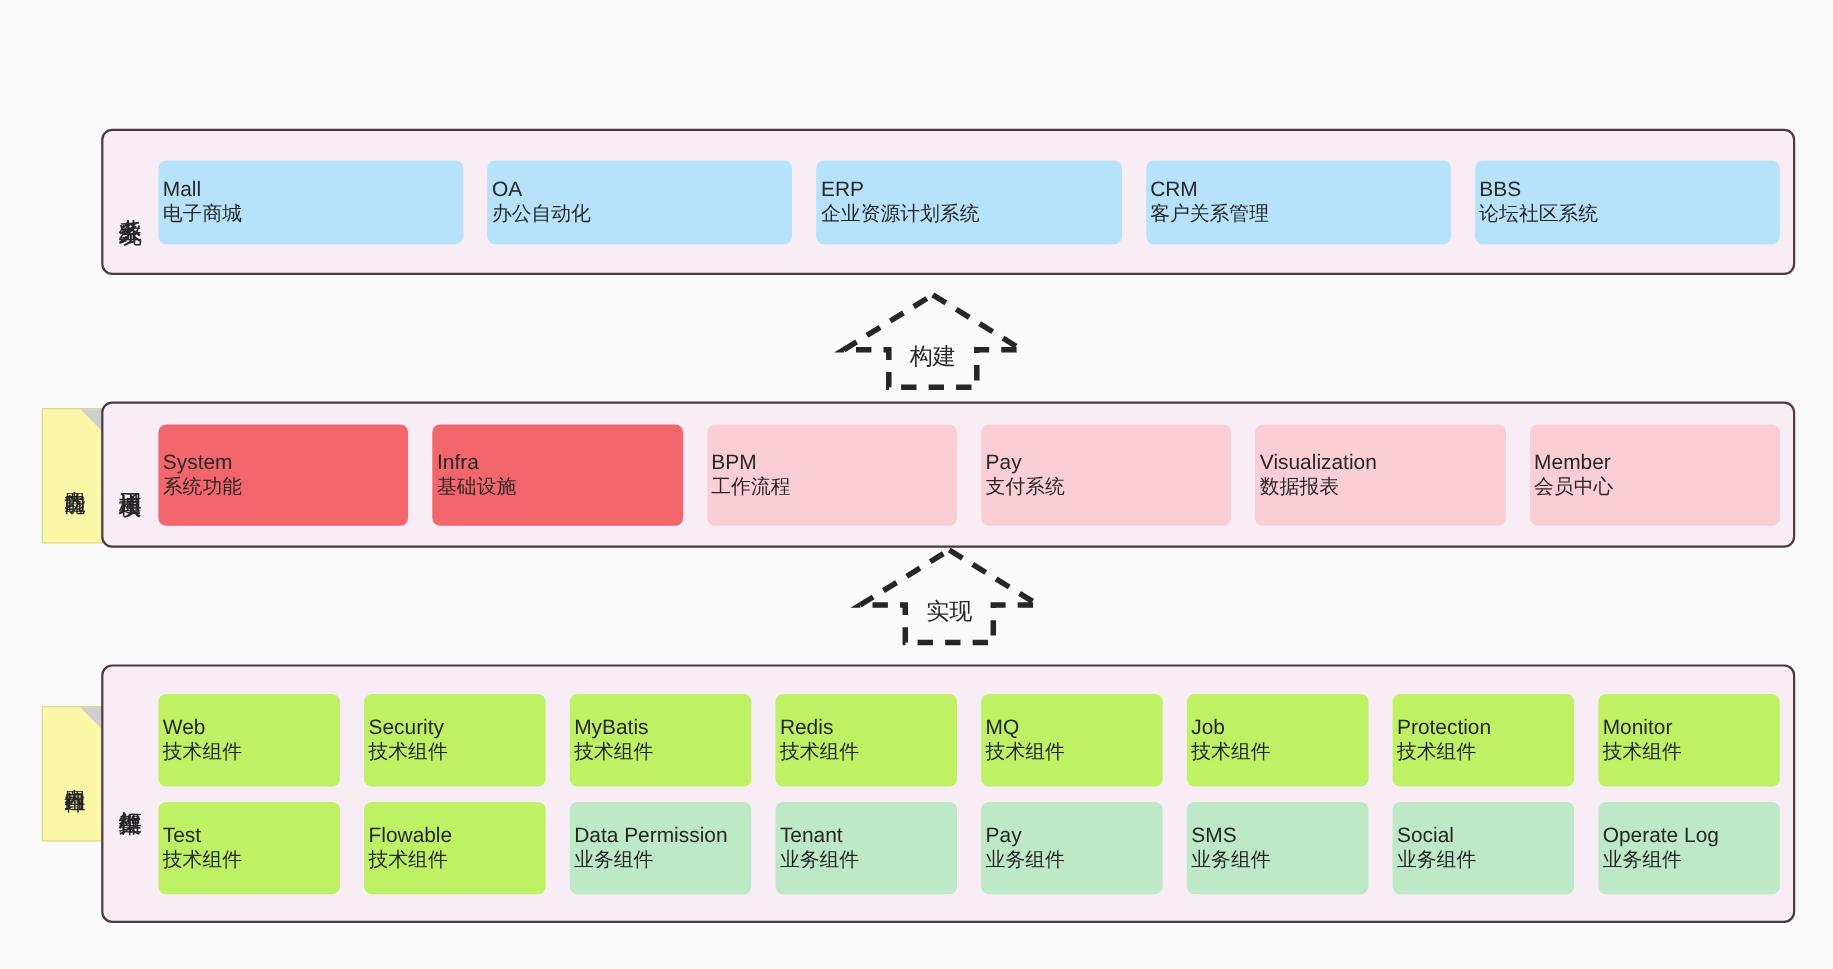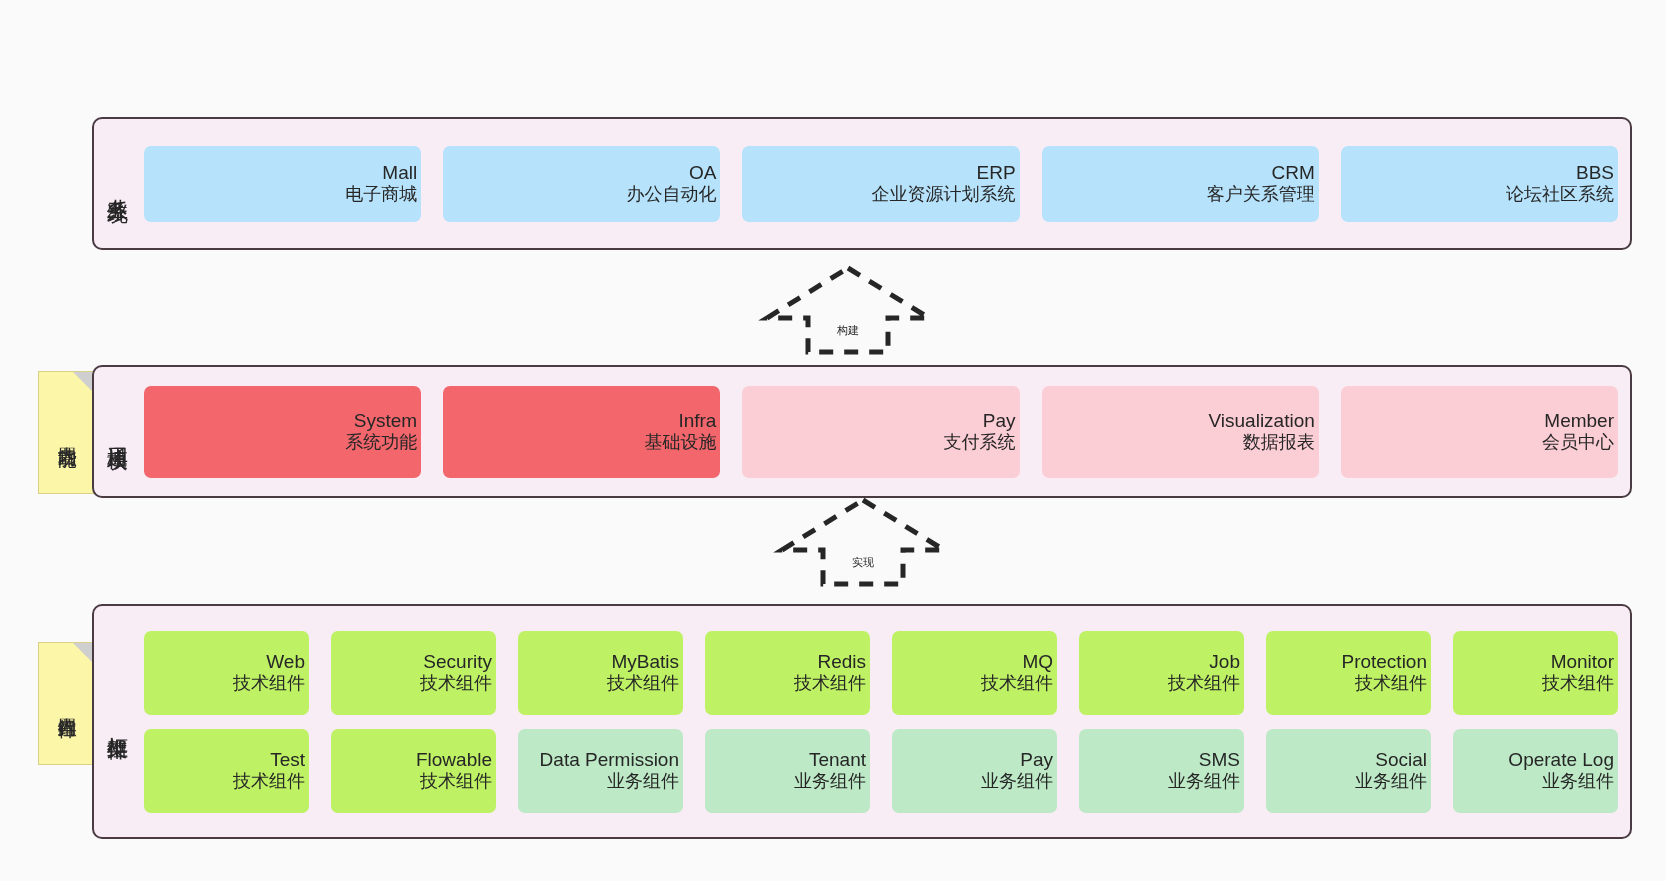--- a/index.html
+++ b/index.html
@@ -51,21 +51,21 @@
   .row {
     display: flex;
     gap: 22px;
     align-items: stretch;
   }
   .cell {
     flex: 1 1 0;
     border-radius: 7px;
     display: flex;
     flex-direction: column;
-    align-items: flex-end;
+    align-items: flex-start;
     justify-content: center;
     text-align: center;
     color: #262626;
     line-height: 1.22;
     padding: 6px 4px;
   }
   .cell .en { font-size: 19px; }
   .cell .cn { font-size: 18px; }
 
   
@@ -117,21 +117,21 @@
     position: absolute;
     width: 170px;
     height: 92px;
   }
   .block-arrow svg { display: block; width: 100%; height: 100%; overflow: visible; }
   .block-arrow .arrow-label {
     position: absolute;
     left: 0; right: 0;
     bottom: 18px;
     text-align: center;
-    font-size: 11px;
+    font-size: 21px;
     color: #262626;
     pointer-events: none;
   }
   #arrow-build  { left: 763px; top: 264px; }
   #arrow-impl   { left: 778px; top: 496px; }
 </style>
 </head>
 <body>
 
 <div id="canvas">
@@ -182,20 +182,24 @@
       <div class="row">
         <div class="cell c-red">
           <span class="en">System</span>
           <span class="cn">系统功能</span>
         </div>
         <div class="cell c-red">
           <span class="en">Infra</span>
           <span class="cn">基础设施</span>
         </div>
         <div class="cell c-pink">
+          <span class="en">BPM</span>
+          <span class="cn">工作流程</span>
+        </div>
+        <div class="cell c-pink">
           <span class="en">Pay</span>
           <span class="cn">支付系统</span>
         </div>
         <div class="cell c-pink">
           <span class="en">Visualization</span>
           <span class="cn">数据报表</span>
         </div>
         <div class="cell c-pink">
           <span class="en">Member</span>
           <span class="cn">会员中心</span>

